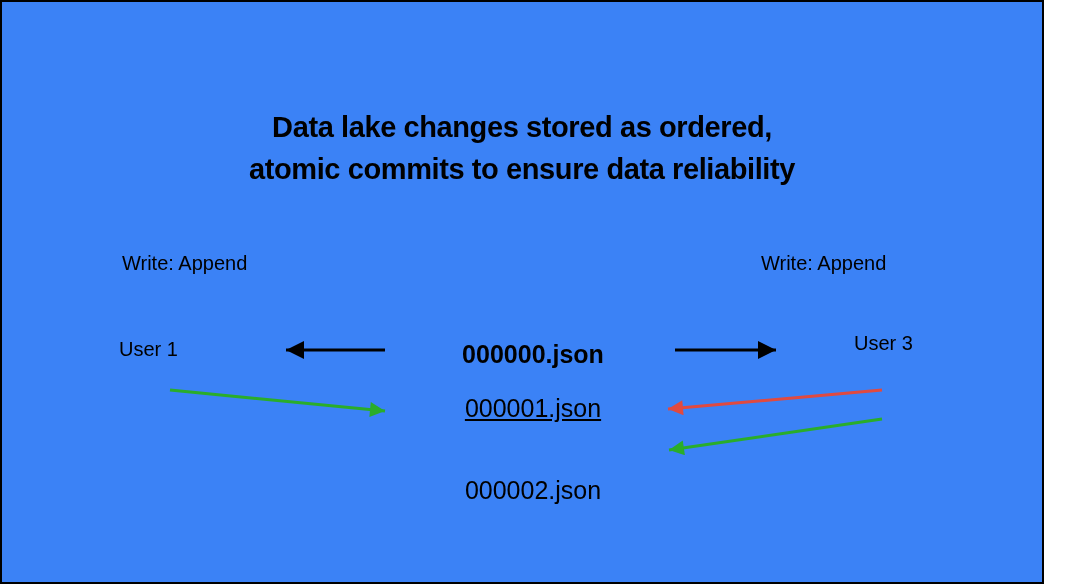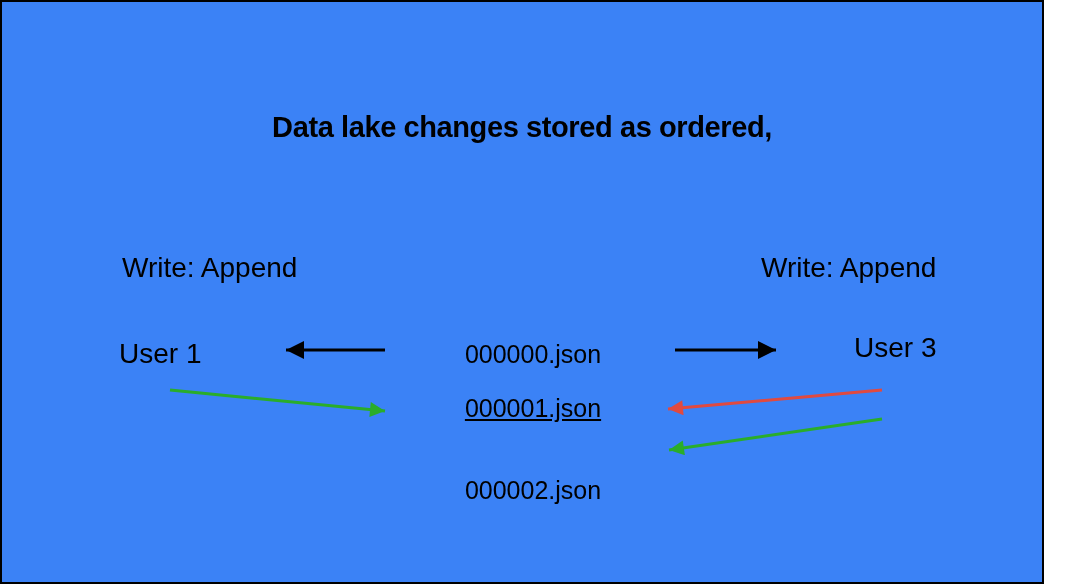--- a/index.html
+++ b/index.html
@@ -19,42 +19,42 @@
     left: 0; right: 0;
     top: 104px;
     text-align: center;
     font-weight: 700;
     font-size: 29px;
     letter-spacing: -0.4px;
     line-height: 42px;
   }
   .label {
     position: absolute;
-    font-size: 28px;
+    font-size: 20px;
     font-weight: 400;
     white-space: nowrap;
   }
   .write-left  { left: 120px; top: 250px; }
   .write-right { left: 759px; top: 250px; }
   .user1       { left: 117px; top: 336px; }
   .user2       { left: 852px; top: 330px; }
   .files {
     position: absolute;
     left: 420px;
     width: 222px;
     top: 0;
   }
   .file-row {
     position: absolute;
     left: 0; right: 0;
     text-align: center;
     font-size: 25px;
     white-space: nowrap;
   }
-  .file-0 { top: 338px; }
+  .file-0 { top: 338px; font-weight: bold; }
   .file-1 { top: 392px; text-decoration: underline; }
   .file-2 { top: 444px; margin-top: 30px; }
   .arrows-layer {
     position: absolute;
     left: 0; top: 0;
     width: 1084px;
     height: 584px;
   }
 </style>
 </head>
@@ -76,20 +76,21 @@
       </defs>
       <line x1="383" y1="348" x2="284" y2="348" stroke="#000000" stroke-width="3" marker-end="url(#ah-black)"></line>
       <line x1="673" y1="348" x2="774" y2="348" stroke="#000000" stroke-width="3" marker-end="url(#ah-black)"></line>
       <line x1="168" y1="388" x2="383" y2="409" stroke="#2aad2a" stroke-width="3" marker-end="url(#ah-green)"></line>
       <line x1="880" y1="388" x2="666" y2="407" stroke="#e04a40" stroke-width="3" marker-end="url(#ah-red)"></line>
       <line x1="880" y1="417" x2="667" y2="448" stroke="#2aad2a" stroke-width="3" marker-end="url(#ah-green)"></line>
     </svg>
 
   <div class="title">
     <div>Data lake changes stored as ordered,</div>
+    <div>atomic commits to ensure data reliability</div>
   </div>
 
   <div class="label write-left">Write: Append</div>
 
   <div class="label write-right">Write: Append</div>
 
   <div class="label user1">User 1</div>
 
   <div class="label user2">User 3</div>
 

